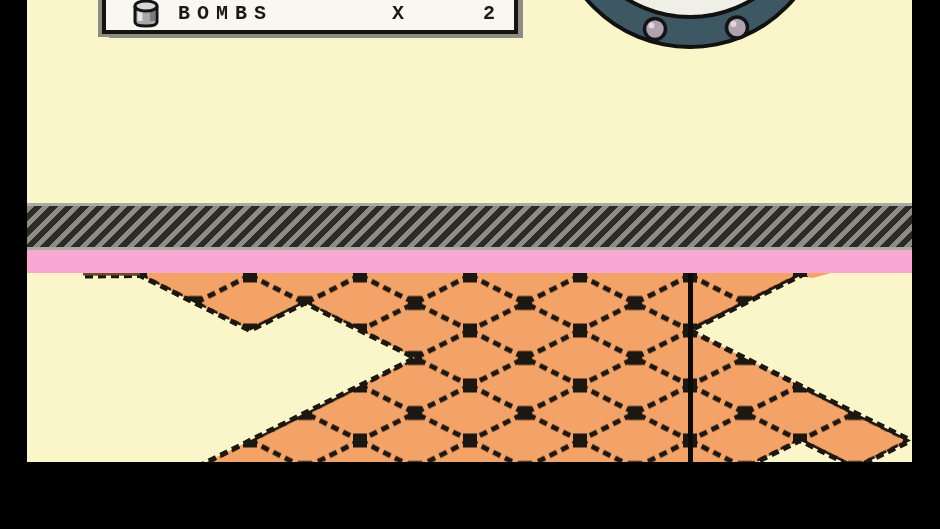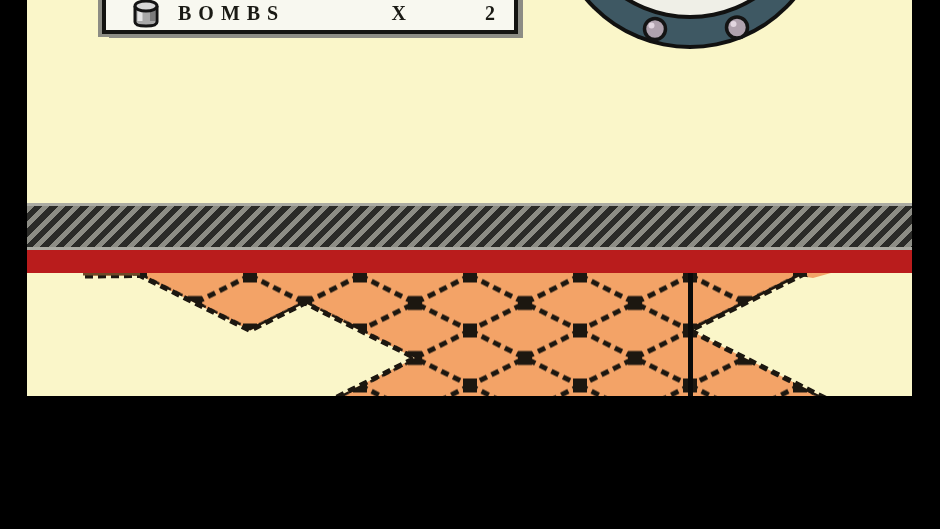--- a/index.html
+++ b/index.html
@@ -1,17 +1,17 @@
 <!DOCTYPE html>
 <html><head>
 <meta charset="utf-8">
 <style>
   html,body{margin:0;padding:0;background:#000;}
-  .stage{position:relative;width:940px;height:396px;background:#b91c1c;overflow:hidden;
-         font-family:Liberation Serif, serif;}
+  .stage{position:relative;width:940px;height:462px;background:#f9a8d4;overflow:hidden;
+         font-family:Liberation Mono, monospace;}
   
   .screen-top{position:absolute;left:27px;top:0;width:885px;height:203px;background:#FAF6C9;}
   .top-svg{position:absolute;left:0;top:0;}
   
   .bombs-box{position:absolute;left:75px;top:-14px;width:416px;height:48px;
              background:#F8F8F0;border:4px solid #131310;box-sizing:border-box;
              box-shadow:6px 5px 0 -1px #8C8C84, -5px 4px 0 -1px #8C8C84;
              display:flex;align-items:center;z-index:3;}
   .bombs-box .label{font-weight:bold;font-size:20px;letter-spacing:7px;color:#1A1A14;
                     padding-top:6px;}

